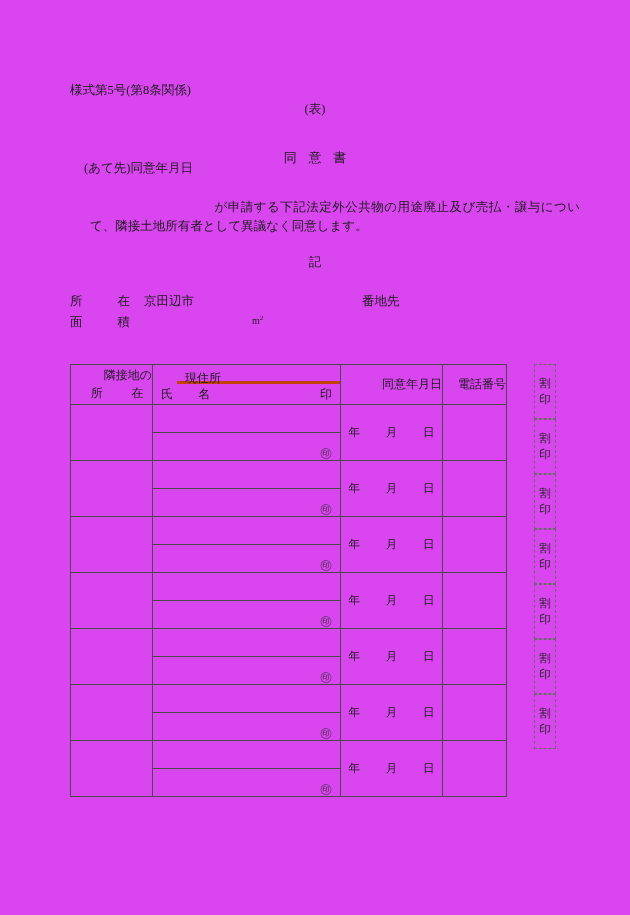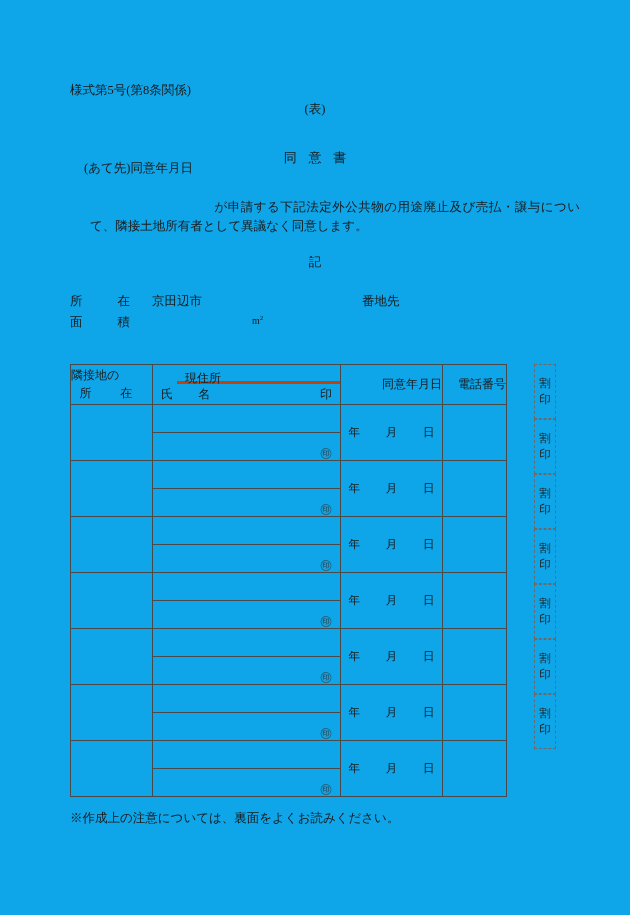--- a/index.html
+++ b/index.html
@@ -12,21 +12,21 @@
     height: 915px;
     position: relative;
     font-family: "Liberation Serif", "DejaVu Serif", serif;
     color: #1a1a1a;
     font-size: 12px;
     overflow: hidden;
   }
   .page {
     position: absolute;
     inset: 0;
-    background: #0ea5e9;
+    background: #d946ef;
     padding-left: 12px;
   }
 
   
   .form-no {
     position: absolute;
     left: 70px;
     top: 82px;
     font-size: 12.5px;
     white-space: nowrap;
@@ -95,21 +95,21 @@
     position: relative;
     white-space: nowrap;
     height: 21px;
   }
   .lbl-sp {
     letter-spacing: 0.9em;
   }
   .item-val {
     position: absolute;
   }
-  .val-city   { left: 82px; }
+  .val-city   { left: 74px; }
   .val-banchi { left: 292px; }
   .val-unit   { left: 182px; }
   .sup-m2 {
     font-size: 10px;
   }
   .sup-m2 sup {
     font-size: 7px;
   }
 
   
@@ -126,21 +126,21 @@
     border: 1px solid #4a4a4a;
     padding: 0;
     vertical-align: middle;
   }
   .col-loc  { width: 82px; }
   .col-addr { width: 188px; }
   .col-date { width: 102px; }
   .col-tel  { width: 64px; }
 
   .hdr-loc {
-    text-align: left;
+    text-align: right;
     line-height: 1.45;
     padding: 6px 0 7px 0;
     font-size: 12px;
   }
   .hdr-loc .l2 { letter-spacing: 0.7em; text-indent: 0.7em; }
 
   .hdr-split { padding: 0; }
   .hdr-split .top {
     border-bottom: 3px solid #c2410c;
     padding: 4px 0 4px 8px;
@@ -381,15 +381,14 @@
       <div class="warijin">
         <span>割</span>
         <span>印</span>
       </div>
       <div class="warijin">
         <span>割</span>
         <span>印</span>
       </div>
     </div>
 
-  <div class="footer-note">※作成上の注意については、裏面をよくお読みください。</div>
 
 </div>
 
 </body></html>

